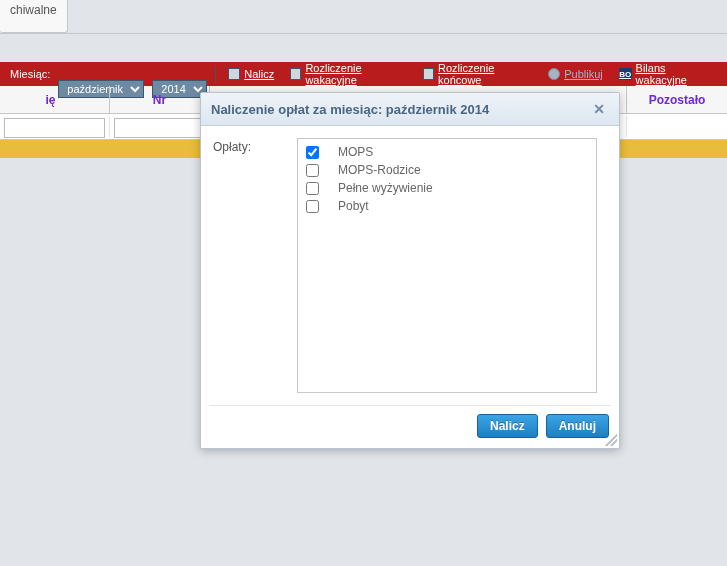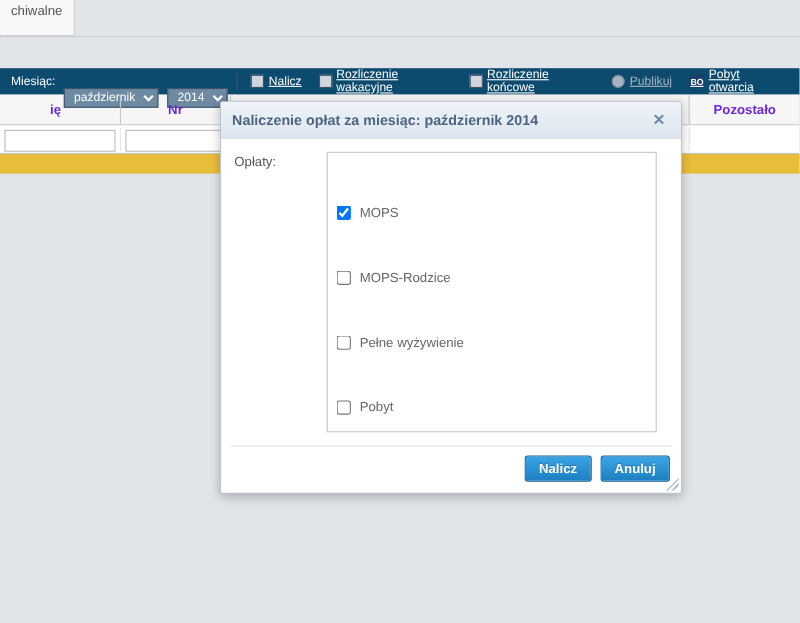--- a/index.html
+++ b/index.html
@@ -23,21 +23,21 @@
     border: 1px solid #c4c8cc;
     border-top: none;
     border-left: none;
     padding: 3px 10px;
     color: #555;
     border-bottom-right-radius: 3px;
     border-bottom-left-radius: 3px;
   }
   .spacer { height: 28px; background: #e1e4e9; }
   .toolbar {
-    background: #0c4a6e;
+    background: #b91c1c;
     height: 24px;
     display: flex;
     align-items: center;
     padding: 0 10px;
     gap: 8px;
     color: #fff;
     font-size: 11px;
   }
   .toolbar-label { color: #fff; }
   .sel {
@@ -164,25 +164,24 @@
     border: 1px solid #c4c8cc;
     width: 300px;
     height: 255px;
     padding: 4px 8px;
     background: #fff;
     overflow-y: auto;
   }
   .opt-row {
     display: flex;
     align-items: center;
-    gap: 8px;
+    gap: 19px;
     padding: 2px 0;
     color: #666;
     font-size: 12px;
-    margin-top: 41px;
   }
   .opt-row input { margin: 0; }
   .dlg-sep { border-top: 1px solid #e2e6ea; margin: 0 8px; }
   .dlg-foot {
     display: flex;
     justify-content: flex-end;
     gap: 8px;
     padding: 8px 10px 10px;
   }
   .btn {
@@ -232,21 +231,21 @@
   <span class="tbtn">
     <span class="ticon"></span>
     <span>Rozliczenie końcowe</span>
   </span>
   <span class="tbtn disabled">
     <span class="ticon eye"></span>
     <span>Publikuj</span>
   </span>
   <span class="tbtn">
     <span class="ticon bo">BO</span>
-    <span>Pobyt otwarcia</span>
+    <span>Bilans wakacyjne</span>
   </span>
 </div>
 
 <div class="table-header">
   <div class="col-a">ię</div>
   <div class="col-b">Nr</div>
   <div class="col-c"></div>
   <div class="col-last">Pozostało</div>
 </div>
 

